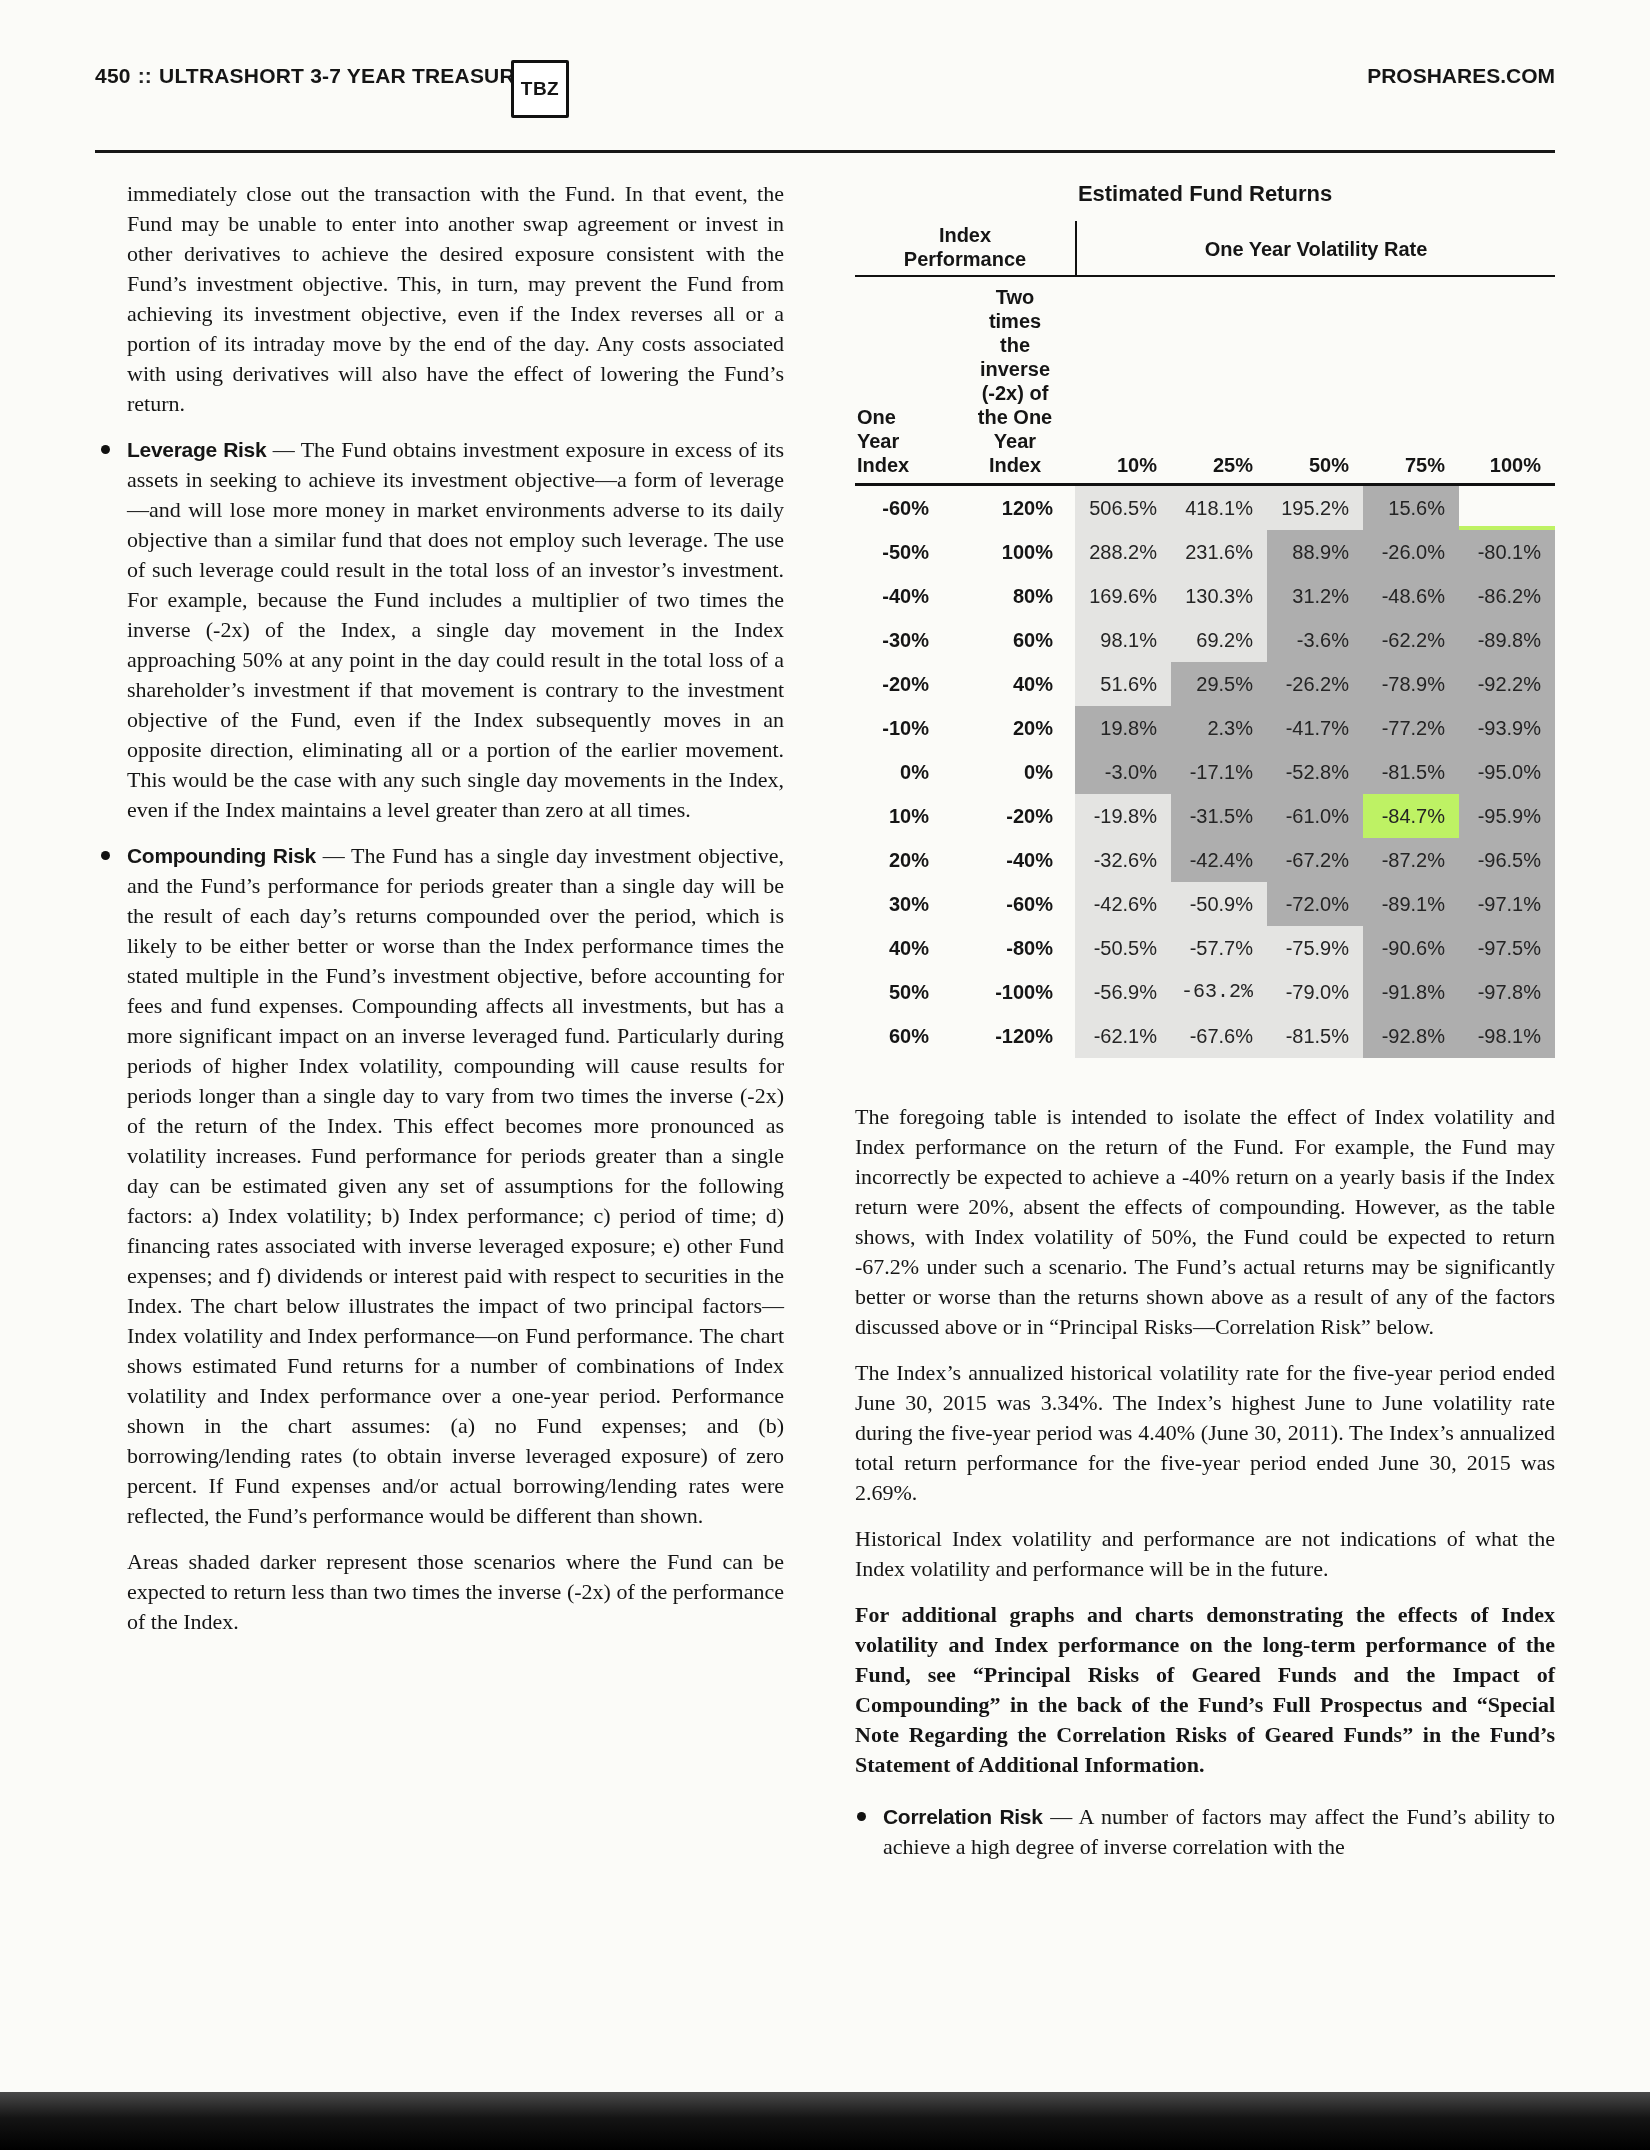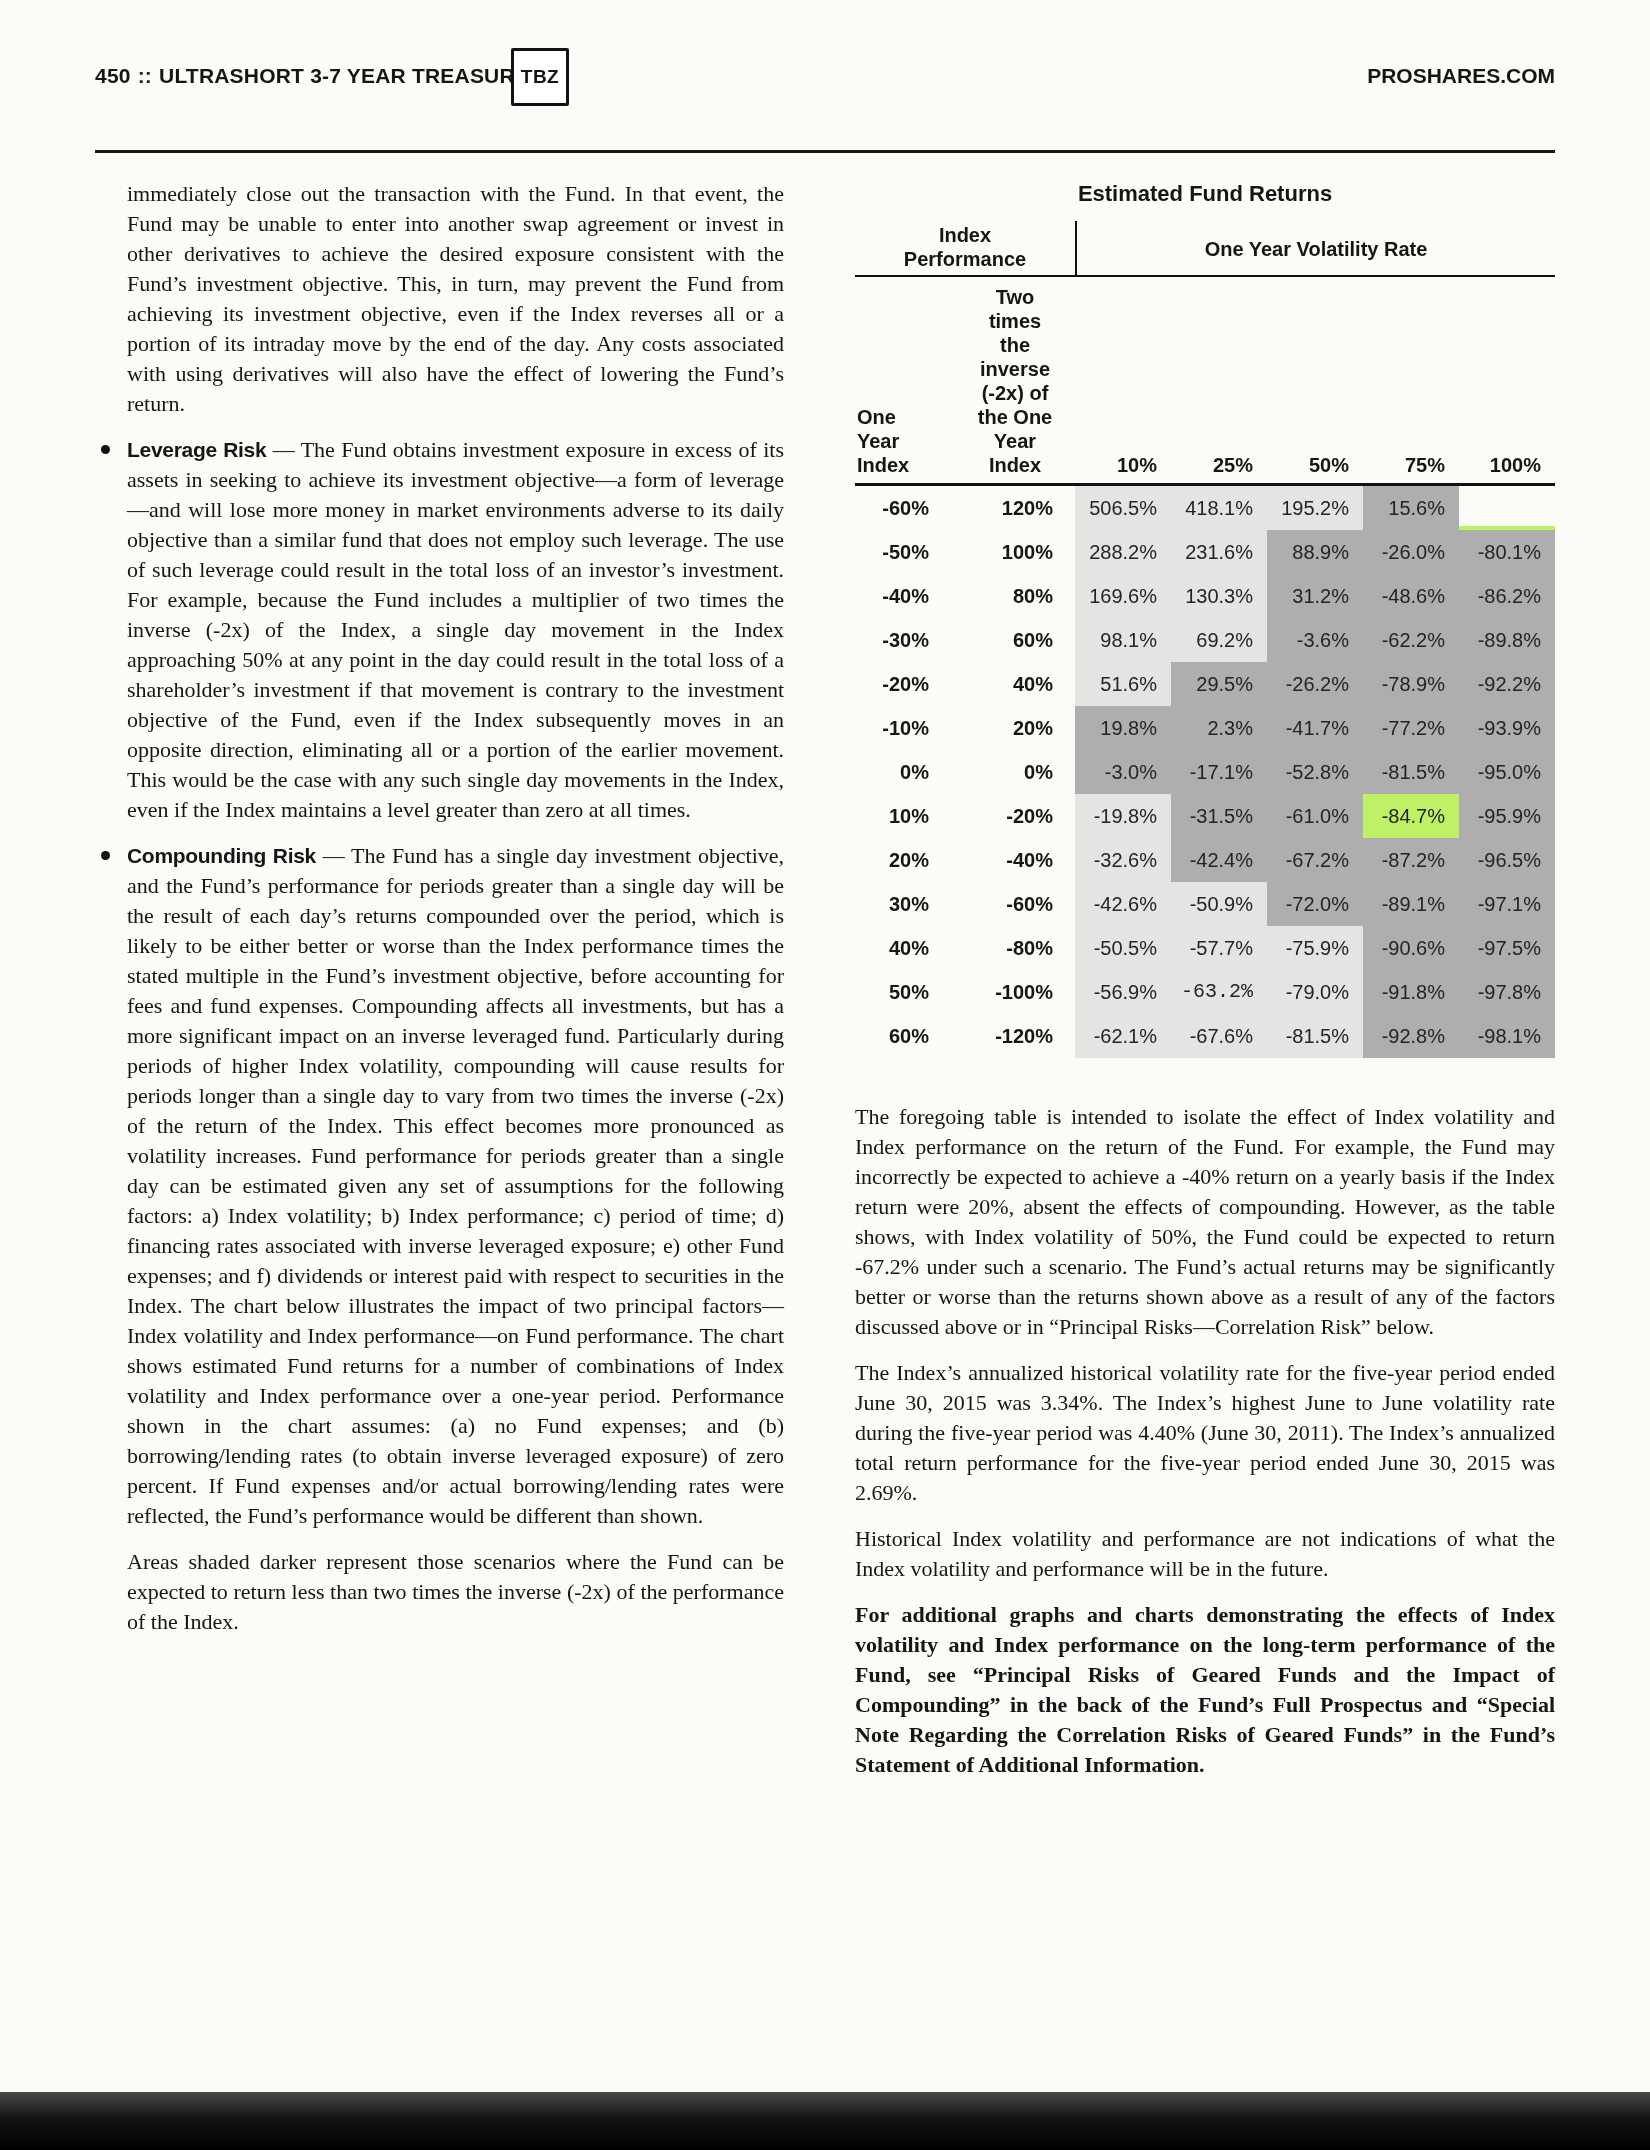--- a/index.html
+++ b/index.html
@@ -4,21 +4,21 @@
 <style>
   * { margin:0; padding:0; box-sizing:border-box; }
   html,body { width:1650px; height:2150px; }
   body { background:#fbfbf8; font-family:"Liberation Serif", serif; color:#151515; position:relative; overflow:hidden; }
   .page { position:absolute; inset:0; padding:46px 95px 0 95px; }
 
   
   .hdr { position:relative; height:104px; }
   .hdr-left { font-family:"Liberation Sans", sans-serif; font-weight:bold; font-size:21px; letter-spacing:.2px; padding-top:18px; }
   .hdr-left .sep { padding:0 7px; color:#222; }
-  .logo { position:absolute; left:416px; top:2px; width:58px; height:58px; border:3px solid #111; border-radius:2px;
+  .logo { position:absolute; left:416px; top:14px; width:58px; height:58px; border:3px solid #111; border-radius:2px;
           display:flex; align-items:center; justify-content:center; background:#fff;
           font-family:"Liberation Sans", sans-serif; font-weight:bold; font-size:19px; letter-spacing:.5px; }
   .hdr-right { position:absolute; right:0; top:18px; font-family:"Liberation Sans", sans-serif; font-weight:bold; font-size:21px; }
   .rule { height:3px; background:#171717; }
 
   
   .cols { display:flex; gap:71px; }
   .col-l { width:695px; padding-left:32px; padding-top:26px; }
   .col-r { width:700px; padding-top:28px; }
   p.body { font-size:22px; line-height:30px; text-align:justify; margin-bottom:16px; }
@@ -246,18 +246,25 @@
           </div>
       </div>
 
       <div class="below-table">
         <p class="body">The foregoing table is intended to isolate the effect of Index volatility and Index performance on the return of the Fund. For example, the Fund may incorrectly be expected to achieve a -40% return on a yearly basis if the Index return were 20%, absent the effects of compounding. However, as the table shows, with Index volatility of 50%, the Fund could be expected to return -67.2% under such a scenario. The Fund’s actual returns may be significantly better or worse than the returns shown above as a result of any of the factors discussed above or in “Principal Risks—Correlation Risk” below.</p>
         <p class="body">The Index’s annualized historical volatility rate for the five-year period ended June 30, 2015 was 3.34%. The Index’s highest June to June volatility rate during the five-year period was 4.40% (June 30, 2011). The Index’s annualized total return performance for the five-year period ended June 30, 2015 was 2.69%.</p>
         <p class="body">Historical Index volatility and performance are not indications of what the Index volatility and performance will be in the future.</p>
         <p class="body bold">For additional graphs and charts demonstrating the effects of Index volatility and Index performance on the long-term performance of the Fund, see “Principal Risks of Geared Funds and the Impact of Compounding” in the back of the Fund’s Full Prospectus and “Special Note Regarding the Correlation Risks of Geared Funds” in the Fund’s Statement of Additional Information.</p>
       </div>
 
+      <div class="bullet">
+        <span class="mk"></span>
+        <div class="bullet-text">
+          <span class="term">Correlation Risk</span>
+          <span>— A number of factors may affect the Fund’s ability to achieve a high degree of inverse correlation with the</span>
+        </div>
+      </div>
 
     </div>
   </div>
 </div>
 
 <div class="bottom-bar"></div>
 
 </body></html>

